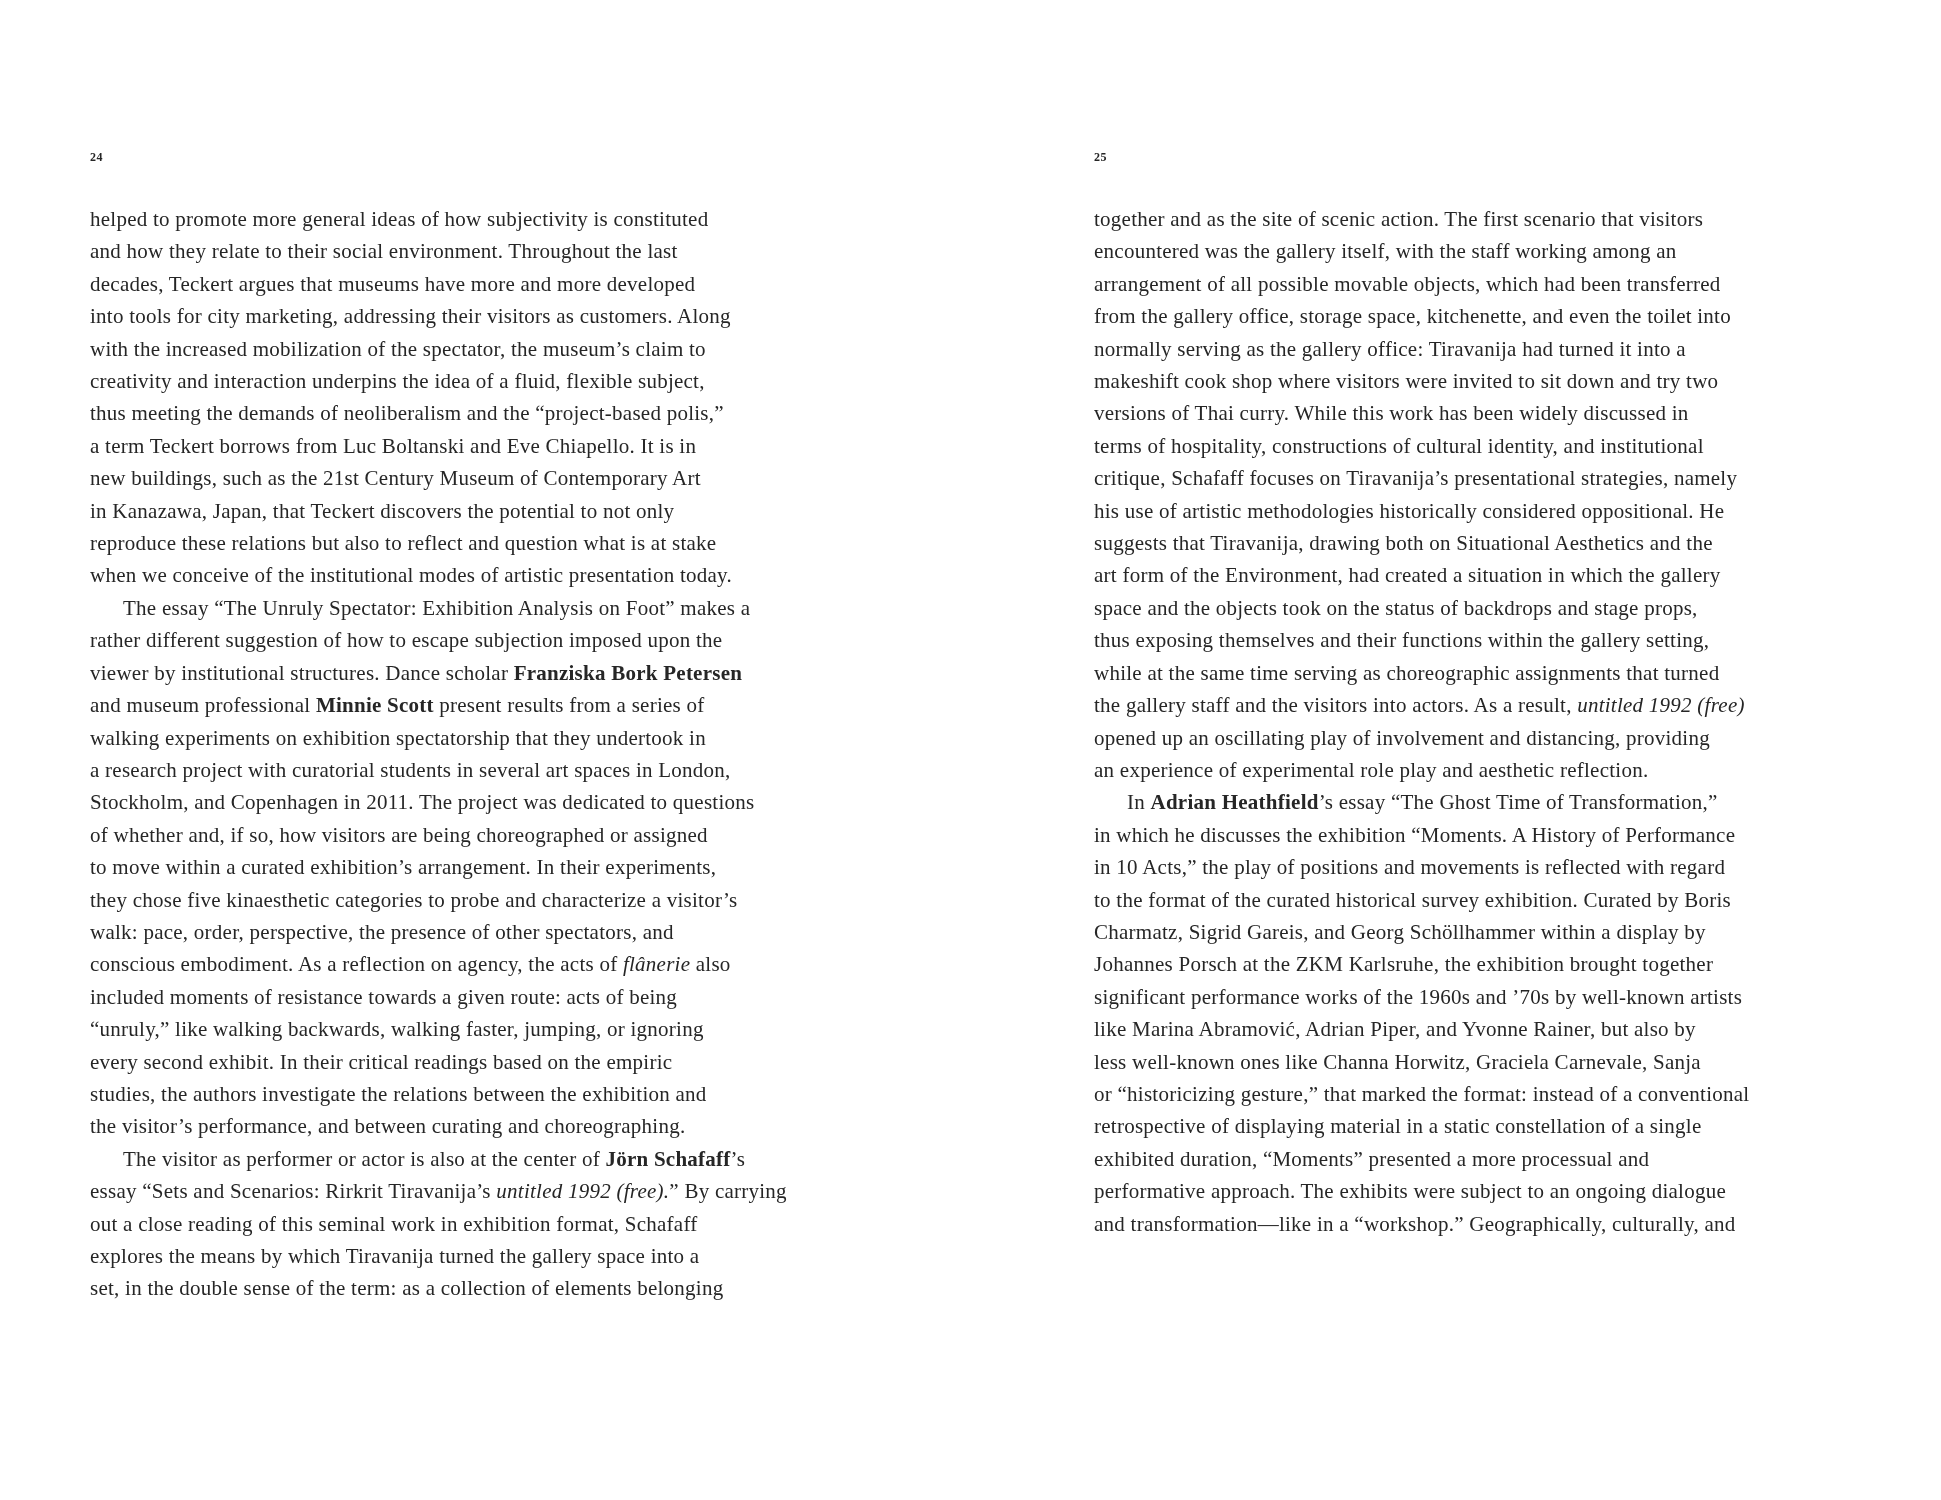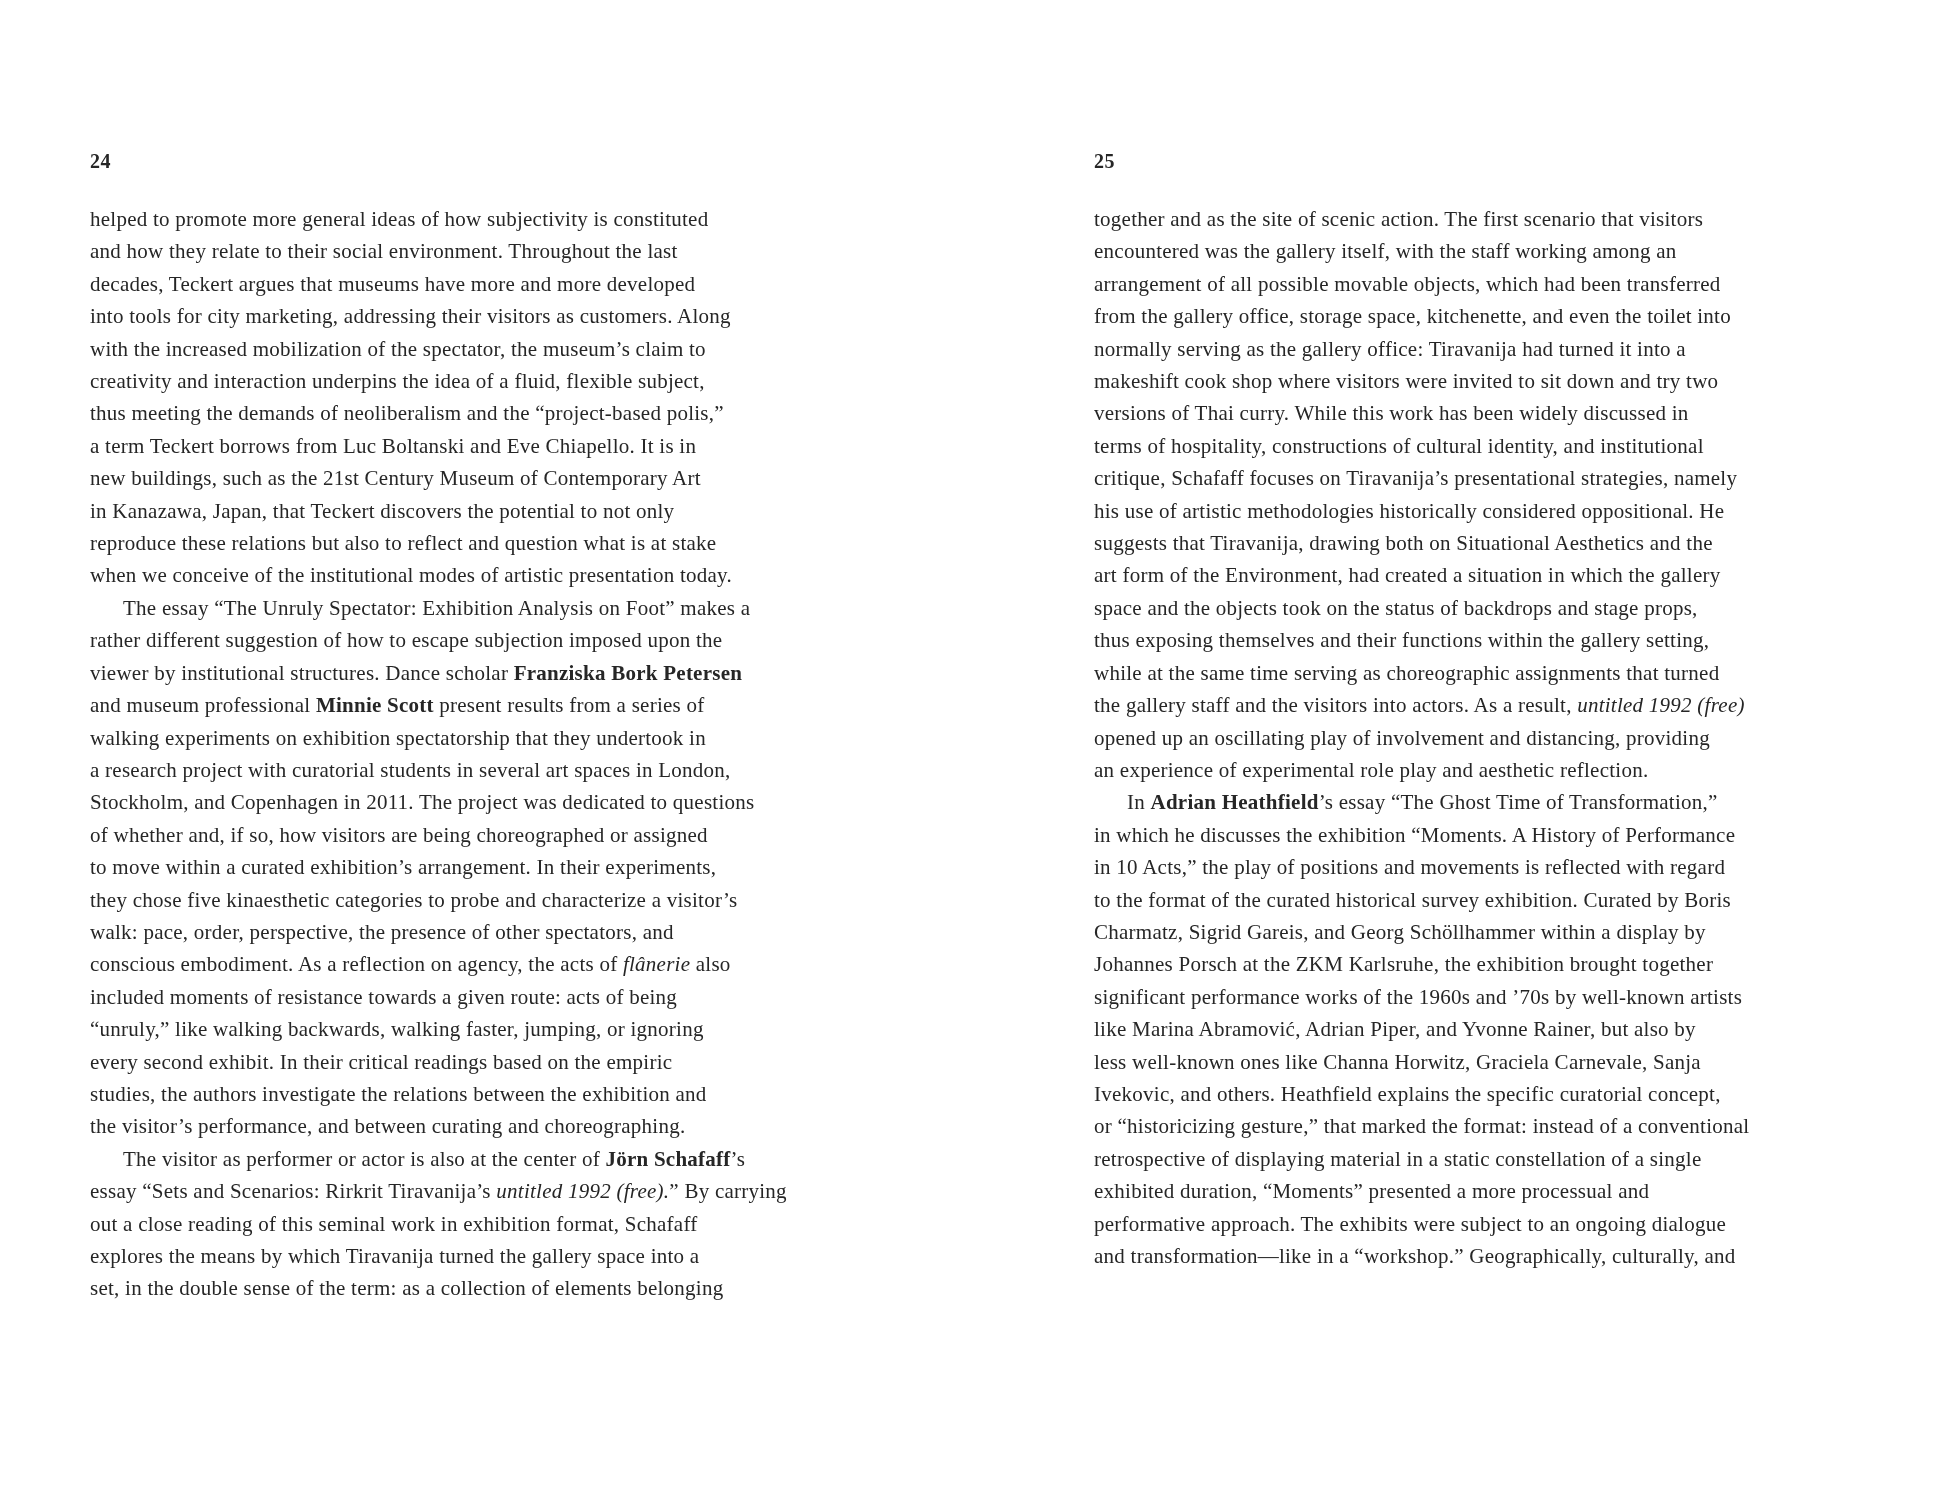--- a/index.html
+++ b/index.html
@@ -19,21 +19,21 @@
     position: absolute;
     top: 0;
     height: 1500px;
   }
   #page-left  { left: 90px;  width: 790px; }
   #page-right { left: 1066px; width: 800px; margin-left: 28px; }
   .page-number {
     position: absolute;
     top: 150px;
     left: 0;
-    font-size: 20px;
+    font-size: 12px;
     font-weight: bold;
     letter-spacing: 0.5px;
     color: #262626;
   }
   .text-column {
     position: absolute;
     top: 203px;
     left: 0;
   }
   .line {
@@ -112,20 +112,19 @@
       <div class="line"><span>an experience of experimental role play and aesthetic reflection.</span></div>
       <div class="line indent"><span>In </span><span class="b">Adrian Heathfield</span><span>’s essay “The Ghost Time of Transformation,”</span></div>
       <div class="line"><span>in which he discusses the exhibition “Moments. A History of Performance</span></div>
       <div class="line"><span>in 10 Acts,” the play of positions and movements is reflected with regard</span></div>
       <div class="line"><span>to the format of the curated historical survey exhibition. Curated by Boris</span></div>
       <div class="line"><span>Charmatz, Sigrid Gareis, and Georg Schöllhammer within a display by</span></div>
       <div class="line"><span>Johannes Porsch at the ZKM Karlsruhe, the exhibition brought together</span></div>
       <div class="line"><span>significant performance works of the 1960s and ’70s by well-known artists</span></div>
       <div class="line"><span>like Marina Abramović, Adrian Piper, and Yvonne Rainer, but also by</span></div>
       <div class="line"><span>less well-known ones like Channa Horwitz, Graciela Carnevale, Sanja</span></div>
-      <div class="line"><span>Ivekovic, and others. Heathfield explains the specific curatorial concept,</span></div>
       <div class="line"><span>or “historicizing gesture,” that marked the format: instead of a conventional</span></div>
       <div class="line"><span>retrospective of displaying material in a static constellation of a single</span></div>
       <div class="line"><span>exhibited duration, “Moments” presented a more processual and</span></div>
       <div class="line"><span>performative approach. The exhibits were subject to an ongoing dialogue</span></div>
       <div class="line"><span>and transformation—like in a “workshop.” Geographically, culturally, and</span></div>
     </div>
 </section>
 
 </body></html>

